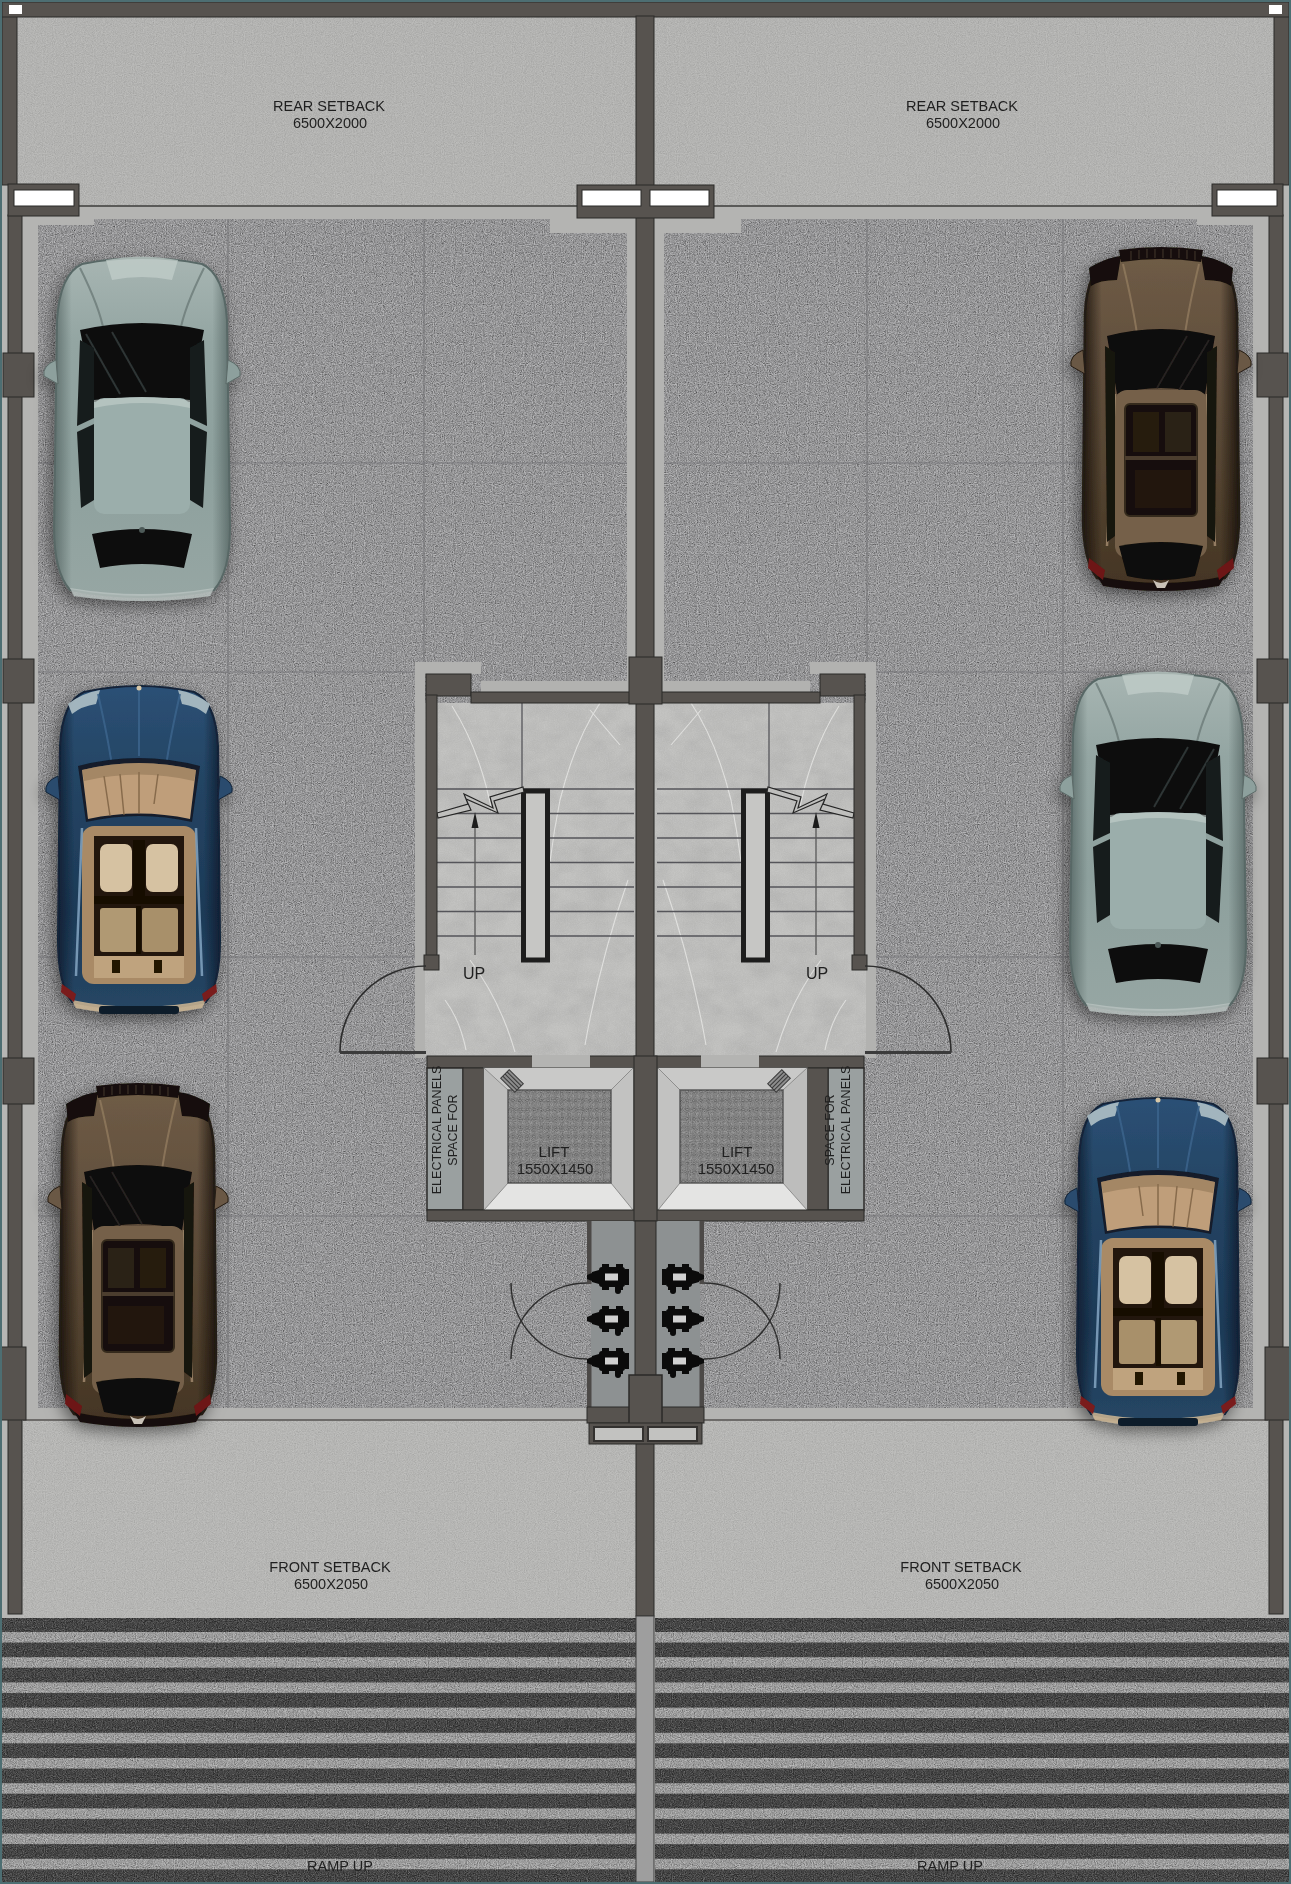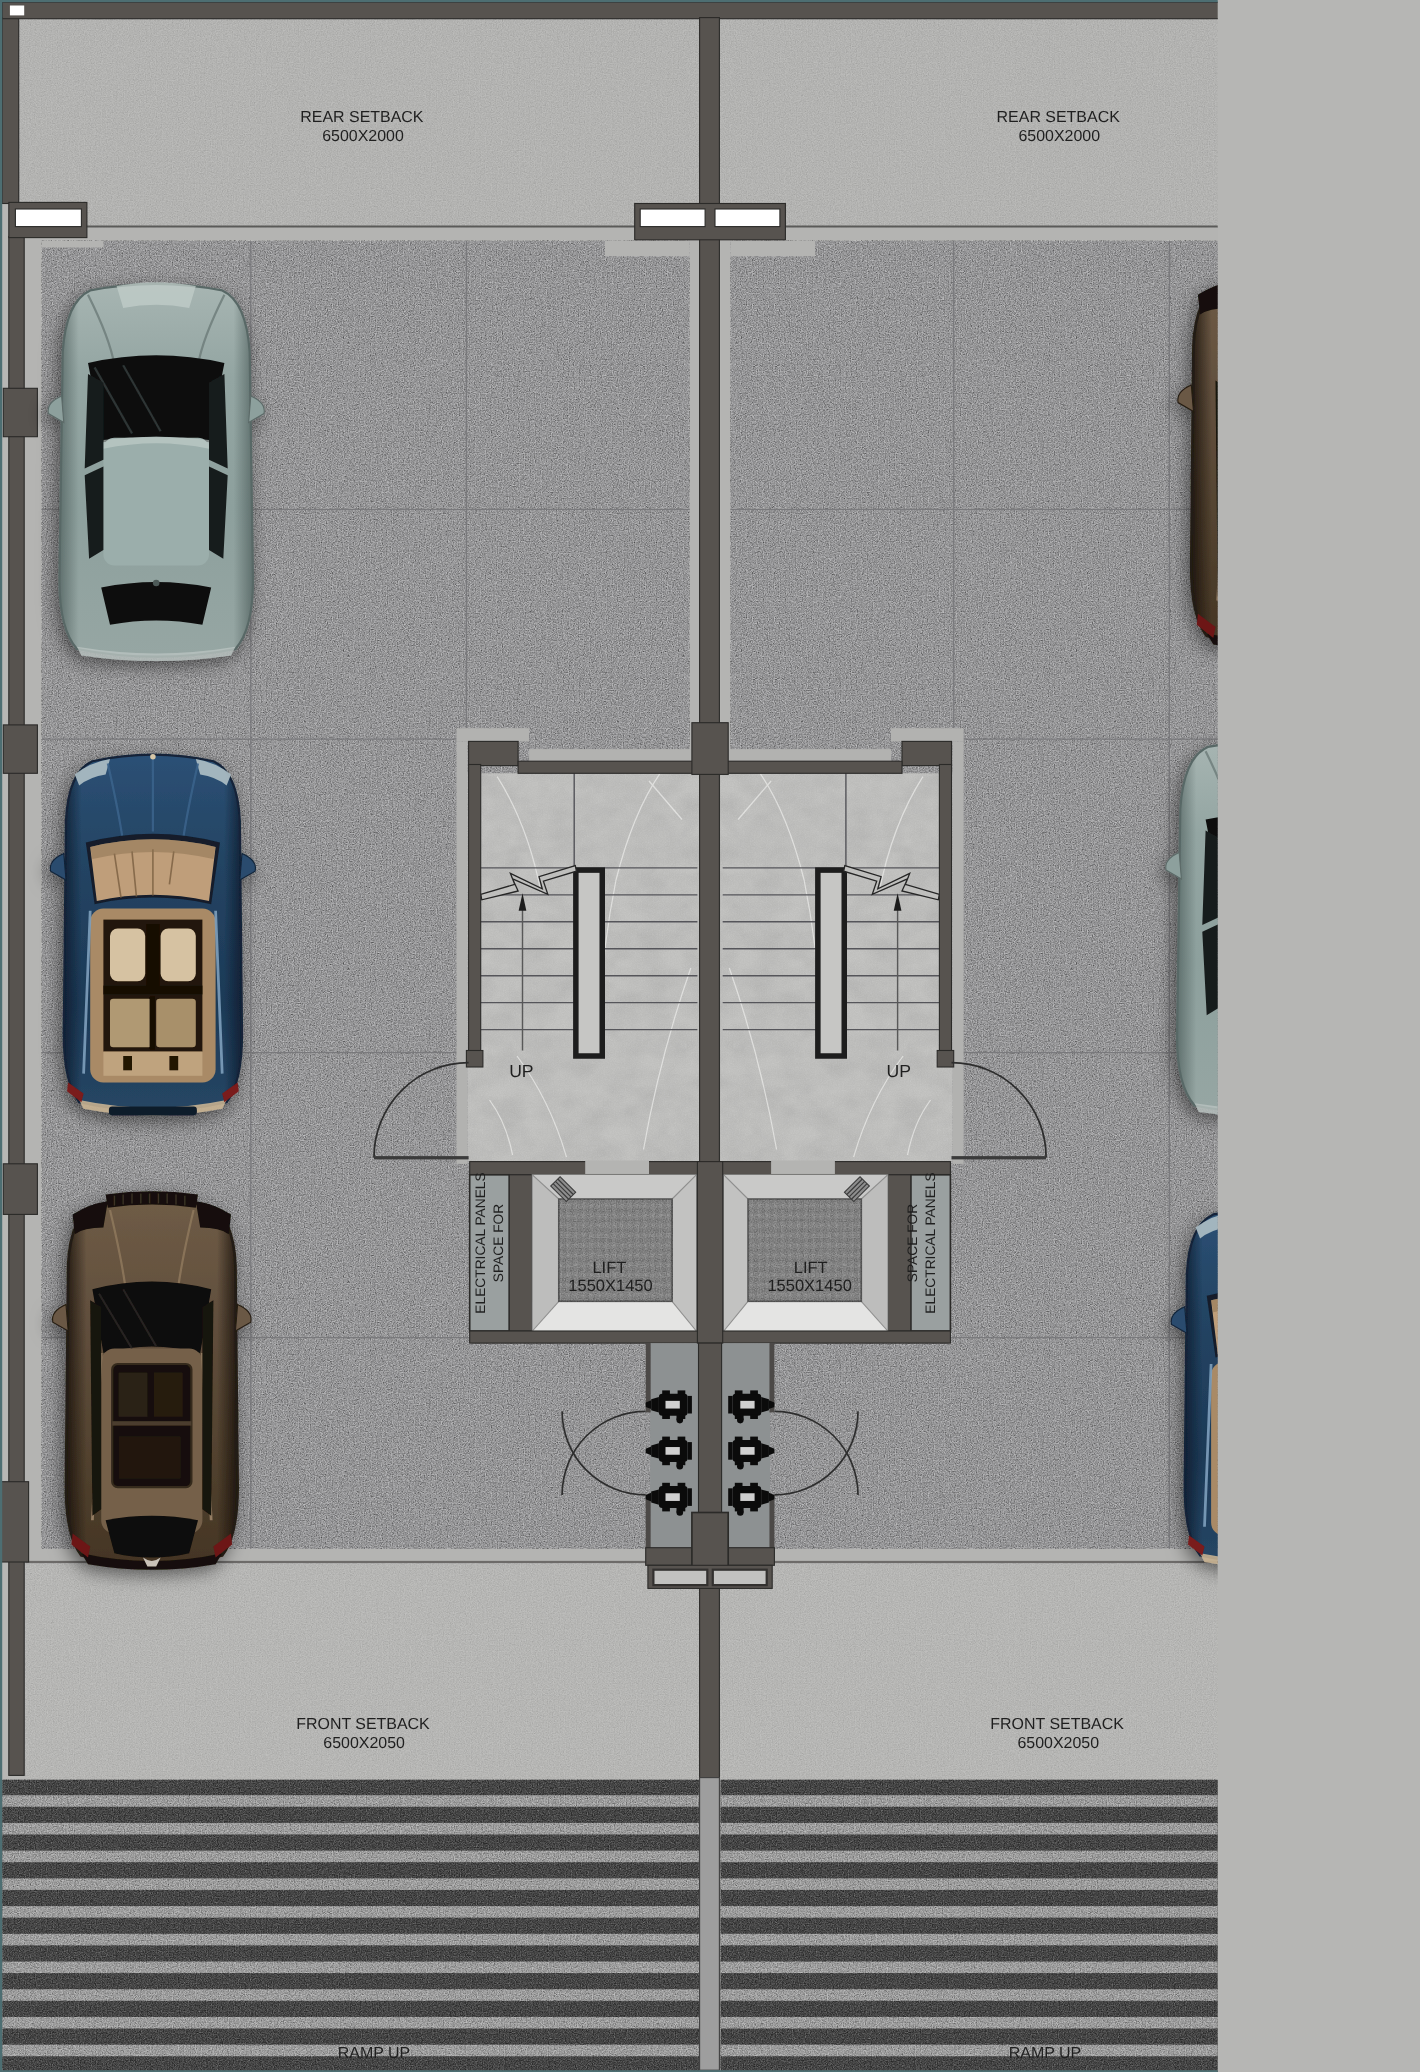--- a/index.html
+++ b/index.html
@@ -1,16 +1,16 @@
 <!DOCTYPE html>
 <html><head>
 <meta charset="utf-8">
 <style>
   html,body{margin:0;padding:0;background:#b6b6b4;}
-  #c{position:relative;width:1107px;height:1884px;overflow:hidden;}
+  #c{position:relative;width:1291px;height:1884px;overflow:hidden;}
   text{font-family:"Liberation Sans",sans-serif;fill:#1f1f1f;}
 </style>
 </head>
 <body>
 <div id="c">
 <svg width="1291" height="1884" viewBox="0 0 1291 1884">
 <defs>
   <filter id="nB" x="0%" y="0%" width="100%" height="100%">
     <feTurbulence type="fractalNoise" baseFrequency="0.9" numOctaves="2" seed="3" stitchTiles="stitch"></feTurbulence>
     <feColorMatrix type="matrix" values="0 0 0 0 0  0 0 0 0 0  0 0 0 0 0  0.9 0.9 0.9 0 -1.05"></feColorMatrix>

